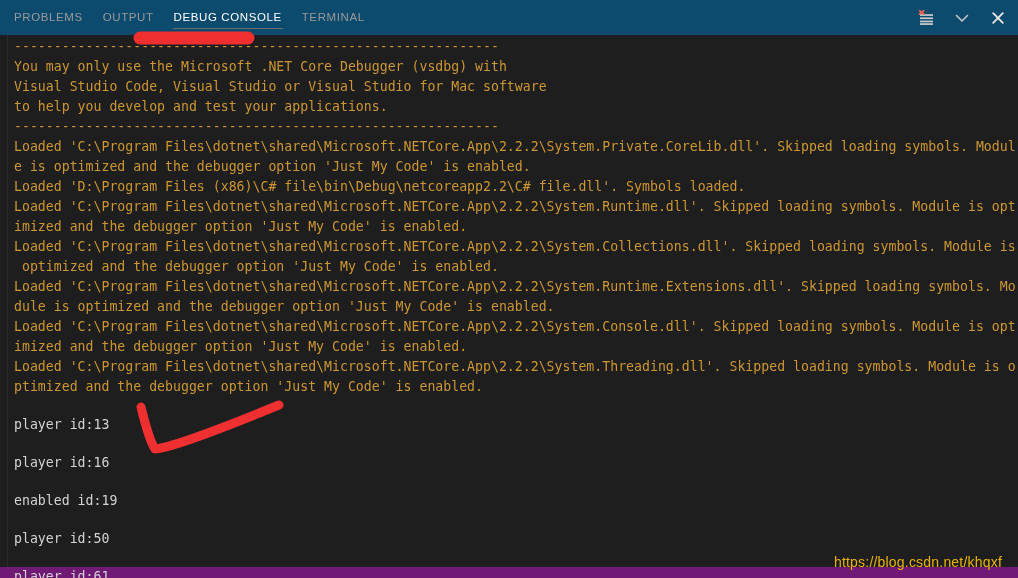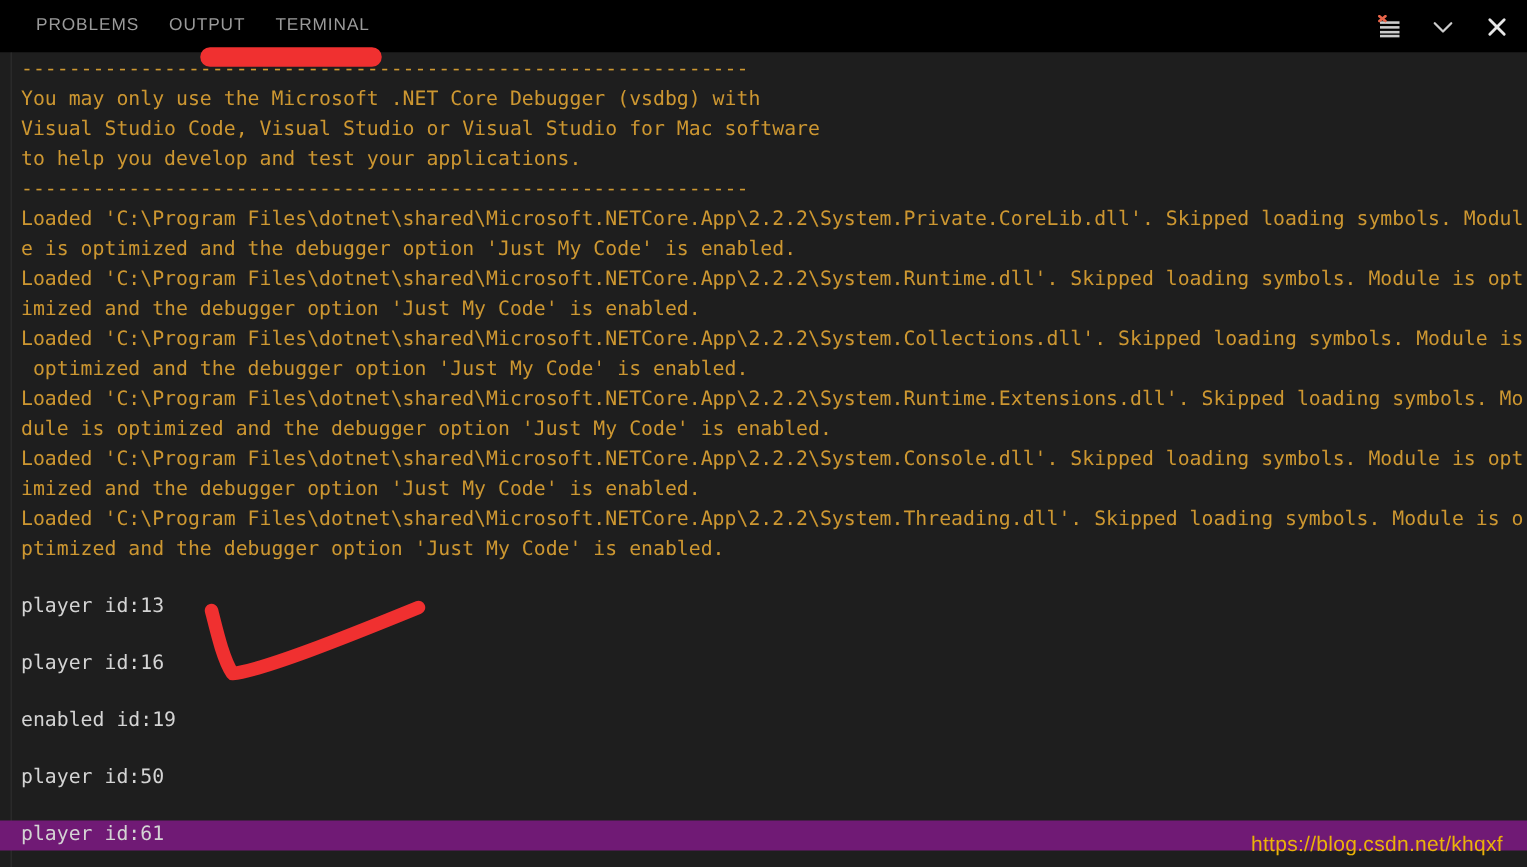--- a/index.html
+++ b/index.html
@@ -18,24 +18,24 @@
     width: 1018px;
     height: 578px;
     background: #1e1e1e;
     overflow: hidden;
   }
 
   
   .tabbar {
     position: relative;
     height: 35px;
-    background: #000000;
+    background: #0c4a6e;
     display: flex;
     align-items: flex-end;
-    padding-left: 14px;
+    padding-left: 4px;
     box-sizing: border-box;
   }
   .tab {
     position: relative;
     font-family: "Liberation Sans", sans-serif;
     font-size: 11.5px;
     letter-spacing: 0.6px;
     color: #9a9a9a;
     padding: 0 10px;
     height: 35px;
@@ -135,20 +135,21 @@
   }
 </style>
 </head>
 <body>
 
 <div class="panel">
 
   <div class="tabbar">
     <div class="tab">PROBLEMS</div>
     <div class="tab">OUTPUT</div>
+    <div class="tab active">DEBUG CONSOLE</div>
     <div class="tab">TERMINAL</div>
 
     <div class="tab-actions">
       <div class="act">
         <svg width="17" height="16" viewBox="0 0 17 16">
           <rect x="2" y="4.2" width="13" height="1.7" fill="#cccccc"></rect>
           <rect x="2" y="7.4" width="13" height="1.7" fill="#cccccc"></rect>
           <rect x="2" y="10.6" width="13" height="1.7" fill="#cccccc"></rect>
           <rect x="2" y="13.2" width="13" height="1.7" fill="#cccccc"></rect>
           <g stroke="#e8654a" stroke-width="1.8" stroke-linecap="round">
@@ -176,20 +177,21 @@
   <div class="console">
     <div class="gutter"></div>
     <div class="lines" id="console-lines">
         <div class="line info">-------------------------------------------------------------</div>
         <div class="line info">You may only use the Microsoft .NET Core Debugger (vsdbg) with</div>
         <div class="line info">Visual Studio Code, Visual Studio or Visual Studio for Mac software</div>
         <div class="line info">to help you develop and test your applications.</div>
         <div class="line info">-------------------------------------------------------------</div>
         <div class="line info">Loaded 'C:\Program Files\dotnet\shared\Microsoft.NETCore.App\2.2.2\System.Private.CoreLib.dll'. Skipped loading symbols. Modul</div>
         <div class="line info">e is optimized and the debugger option 'Just My Code' is enabled.</div>
+        <div class="line info">Loaded 'D:\Program Files (x86)\C# file\bin\Debug\netcoreapp2.2\C# file.dll'. Symbols loaded.</div>
         <div class="line info">Loaded 'C:\Program Files\dotnet\shared\Microsoft.NETCore.App\2.2.2\System.Runtime.dll'. Skipped loading symbols. Module is opt</div>
         <div class="line info">imized and the debugger option 'Just My Code' is enabled.</div>
         <div class="line info">Loaded 'C:\Program Files\dotnet\shared\Microsoft.NETCore.App\2.2.2\System.Collections.dll'. Skipped loading symbols. Module is</div>
         <div class="line info"> optimized and the debugger option 'Just My Code' is enabled.</div>
         <div class="line info">Loaded 'C:\Program Files\dotnet\shared\Microsoft.NETCore.App\2.2.2\System.Runtime.Extensions.dll'. Skipped loading symbols. Mo</div>
         <div class="line info">dule is optimized and the debugger option 'Just My Code' is enabled.</div>
         <div class="line info">Loaded 'C:\Program Files\dotnet\shared\Microsoft.NETCore.App\2.2.2\System.Console.dll'. Skipped loading symbols. Module is opt</div>
         <div class="line info">imized and the debugger option 'Just My Code' is enabled.</div>
         <div class="line info">Loaded 'C:\Program Files\dotnet\shared\Microsoft.NETCore.App\2.2.2\System.Threading.dll'. Skipped loading symbols. Module is o</div>
         <div class="line info">ptimized and the debugger option 'Just My Code' is enabled.</div>

